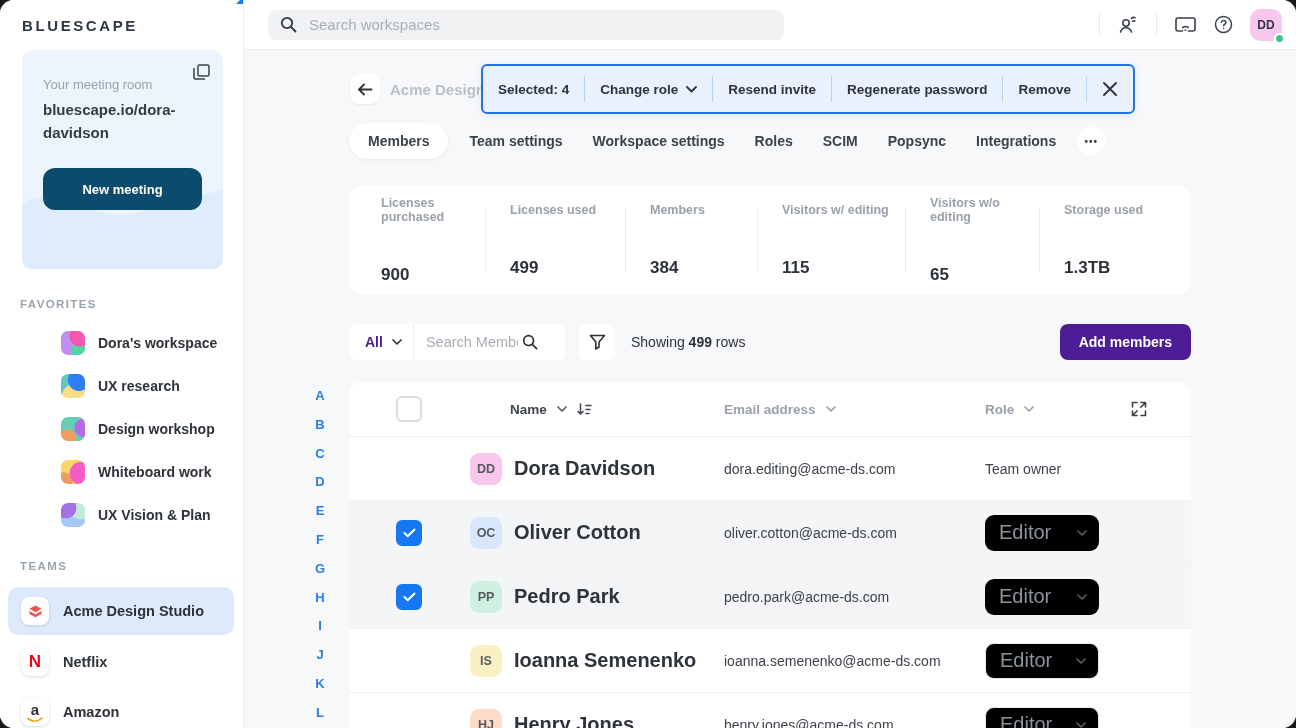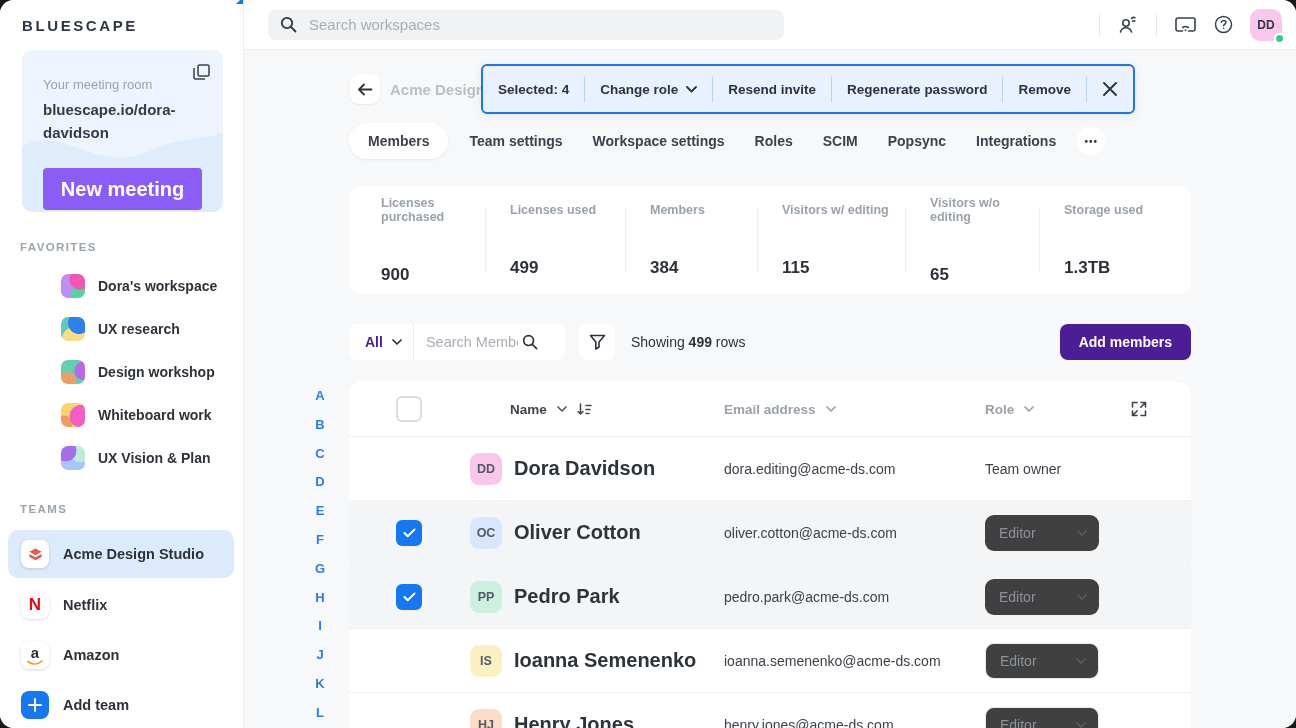--- a/index.html
+++ b/index.html
@@ -4,26 +4,26 @@
 <style>
   html,body{margin:0;padding:0;background:#17181a;}
   *{box-sizing:border-box;font-family:"Liberation Sans", sans-serif;}
   .app{width:1296px;height:728px;display:flex;background:#fff;border-radius:14px;overflow:hidden;position:relative;}
 
   
   .sidebar{flex:0 0 244px;width:244px;background:#fff;border-right:1px solid #eceef0;position:relative;overflow:hidden;}
   .logo-row{height:50px;display:flex;align-items:center;padding-left:22px;}
   .logo-text{font-size:15px;font-weight:700;letter-spacing:2.6px;color:#2d3743;position:relative;padding-right:10px;}
   .logo-arrow{position:absolute;top:-5px;right:-2px;}
-  .meeting-card{position:relative;margin:0 21px 0 22px;width:201px;height:162px;border-radius:10px;background:#eef4fd;overflow:hidden;}
+  .meeting-card{position:relative;margin:0 21px 0 22px;width:201px;height:219px;border-radius:10px;background:#eef4fd;overflow:hidden;}
   .meeting-wave{position:absolute;left:0;bottom:0;}
   .copy-btn{position:absolute;top:11px;right:11px;width:22px;height:22px;display:flex;align-items:center;justify-content:center;cursor:pointer;background:none;border:none;padding:0;}
   .mr-label{position:relative;margin:27px 0 0 21px;font-size:13px;color:#98a2ad;}
   .mr-url{position:relative;margin:7px 21px 0 21px;font-size:15px;font-weight:700;color:#353b44;line-height:1.5;width:150px;}
-  .new-meeting{position:absolute;left:21px;top:118px;width:159px;height:42px;border:none;border-radius:4px;background:#8b5cf6;color:#fff;font-size:20px;font-weight:700;cursor:pointer;}
+  .new-meeting{position:absolute;left:21px;top:118px;width:159px;height:42px;border:none;border-radius:12px;background:#0c4a6e;color:#fff;font-size:13px;font-weight:700;cursor:pointer;}
   .side-heading{margin:29px 0 0 20px;font-size:11.5px;font-weight:700;color:#9aa4ae;letter-spacing:1.4px;}
   .fav-list{margin-top:11px;padding-left:40px;}
   .fav-row{height:43px;display:flex;align-items:center;padding-left:21px;cursor:pointer;}
   .fav-ico{width:24px;height:24px;border-radius:7px;flex:0 0 24px;}
   .fav1{background:radial-gradient(circle at 78% 22%, #f457b0 0 38%, transparent 40%),radial-gradient(circle at 84% 84%, #52d3a2 0 34%, transparent 36%),#c08ff2;}
   .fav2{background:radial-gradient(circle at 75% 25%, #2f7ff0 0 42%, transparent 44%),radial-gradient(circle at 55% 92%, #f7de84 0 46%, transparent 48%),#5fc9bd;}
   .fav3{background:radial-gradient(circle at 94% 45%, #b66ae3 0 34%, transparent 36%),radial-gradient(circle at 25% 90%, #f09c63 0 32%, transparent 34%),#62cfb2;}
   .fav4{background:radial-gradient(circle at 82% 55%, #f45ec4 0 46%, transparent 48%),radial-gradient(circle at 12% 88%, #f09c5f 0 28%, transparent 30%),#f6d569;}
   .fav5{background:radial-gradient(circle at 20% 20%, #a56fe8 0 38%, transparent 40%),radial-gradient(circle at 82% 22%, #bfecd8 0 40%, transparent 42%),#a7c6f8;}
   .fav-label{margin-left:13px;font-size:14px;font-weight:700;color:#2e333b;}
@@ -94,21 +94,21 @@
   .cb{width:26px;height:26px;margin-left:47px;border-radius:6px;border:2px solid #d9dce0;background:#fff;padding:0;cursor:pointer;display:flex;align-items:center;justify-content:center;}
   .cb.checked{background:#1677f2;border-color:#1677f2;}
   .th-name{display:flex;align-items:center;gap:10px;padding-left:40px;font-size:13.5px;font-weight:700;color:#3f444d;cursor:pointer;}
   .th-gray{display:flex;align-items:center;gap:10px;font-size:13.5px;font-weight:600;color:#9aa1ab;cursor:pointer;}
   .col-role{display:flex;align-items:center;justify-content:space-between;padding-right:42px;}
   .cell-name{display:flex;align-items:center;}
   .tav{width:32px;height:32px;border-radius:9px;display:flex;align-items:center;justify-content:center;font-size:12.5px;font-weight:600;color:#555a63;flex:0 0 32px;}
   .nm{margin-left:12px;font-size:20px;font-weight:700;color:#2e333b;}
   .em{font-size:14px;color:#3c414a;}
   .role-text{font-size:14px;color:#3c414a;}
-  .role-select{width:114px;height:36px;border-radius:9px;background:#404040;border:1px solid #e7e9ec;display:flex;align-items:center;justify-content:space-between;padding:0 12px 0 14px;font-size:14px;color:#8d939c;cursor:pointer;}
+  .role-select{width:114px;height:36px;border-radius:9px;background:#000000;border:1px solid #e7e9ec;display:flex;align-items:center;justify-content:space-between;padding:0 12px 0 14px;font-size:20px;color:#8d939c;cursor:pointer;}
   .trow.selected .role-select{border:none;}
   svg{display:block;}
 </style>
 </head>
 <body>
 
 <div class="app">
 
   <aside class="sidebar">
     <div class="logo-row">

